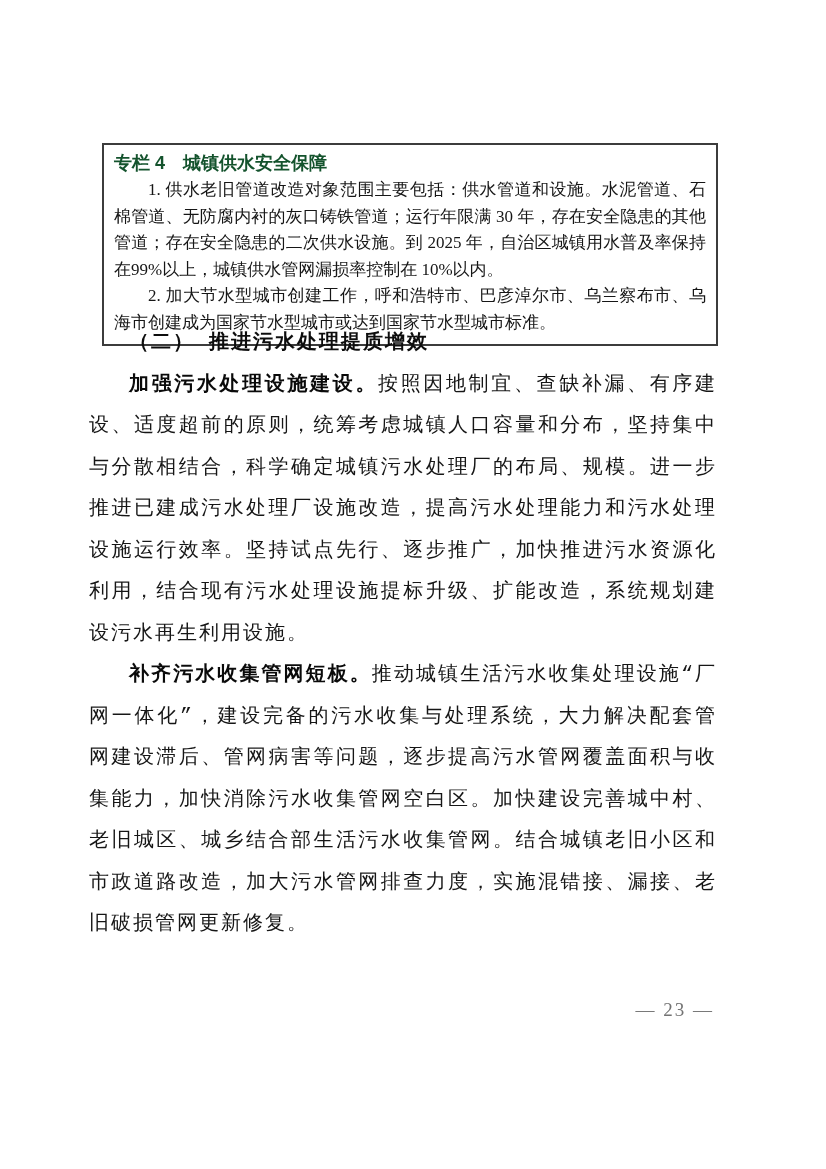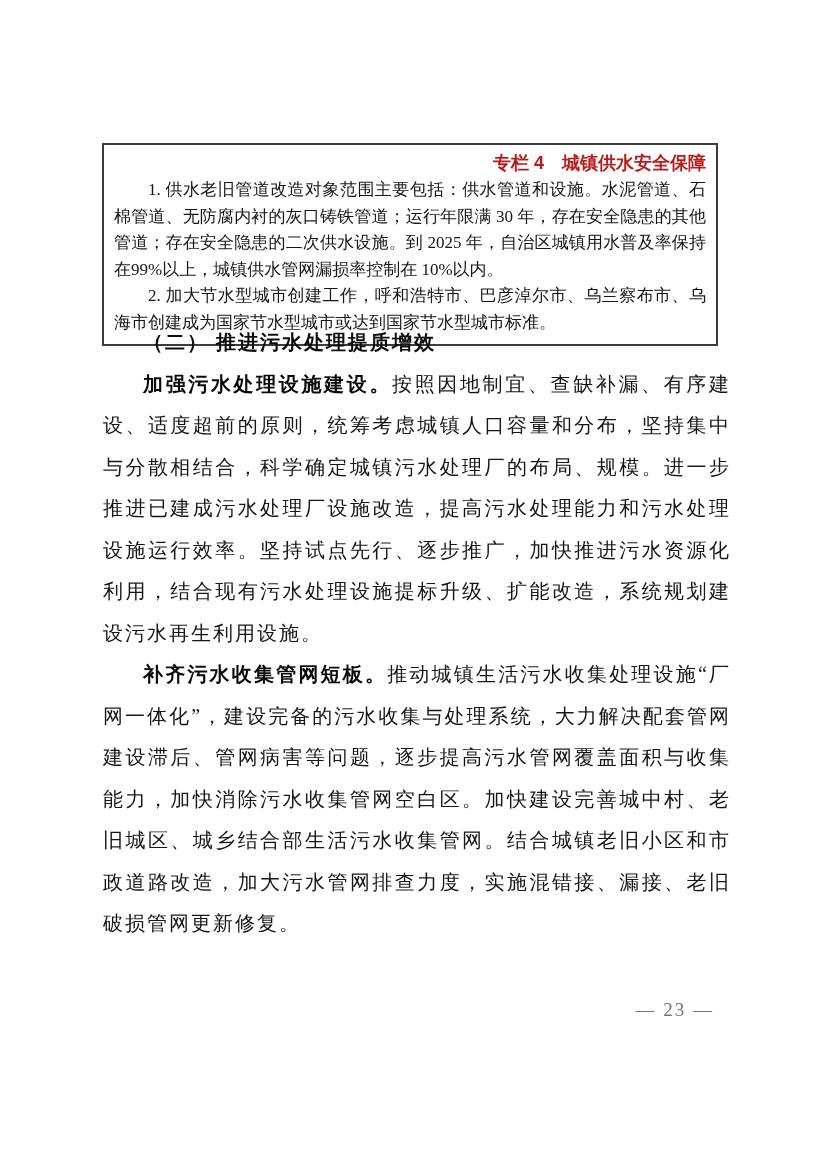--- a/index.html
+++ b/index.html
@@ -21,42 +21,43 @@
     position: absolute;
     left: 102px;
     top: 143px;
     width: 616px;
     box-sizing: border-box;
     border: 2px solid #3c3c3c;
     padding: 4px 10px 8px 10px;
     background: #ffffff;
   }
   .box-title {
-    text-align: right;
+    text-align: left;
     font-family: "Liberation Sans", "DejaVu Sans", sans-serif;
     font-weight: bold;
     font-size: 18px;
     line-height: 28px;
-    color: #b91c1c;
+    color: #14532d;
   }
   .box-para {
     margin: 0;
     font-size: 17px;
     line-height: 26.5px;
     text-indent: 2em;
     text-align: justify;
     text-justify: inter-ideograph;
     color: #161616;
   }
   
   .main {
     position: absolute;
-    left: 103px;
+    left: 89px;
     top: 322px;
     width: 628px;
+    font-family: Liberation Mono, monospace;
   }
   .section-heading {
     margin: 0;
     padding: 0;
     font-size: 20px;
     font-weight: bold;
     line-height: 41.5px;
     text-indent: 2em;
     letter-spacing: 2px;
     color: #0d0d0d;

